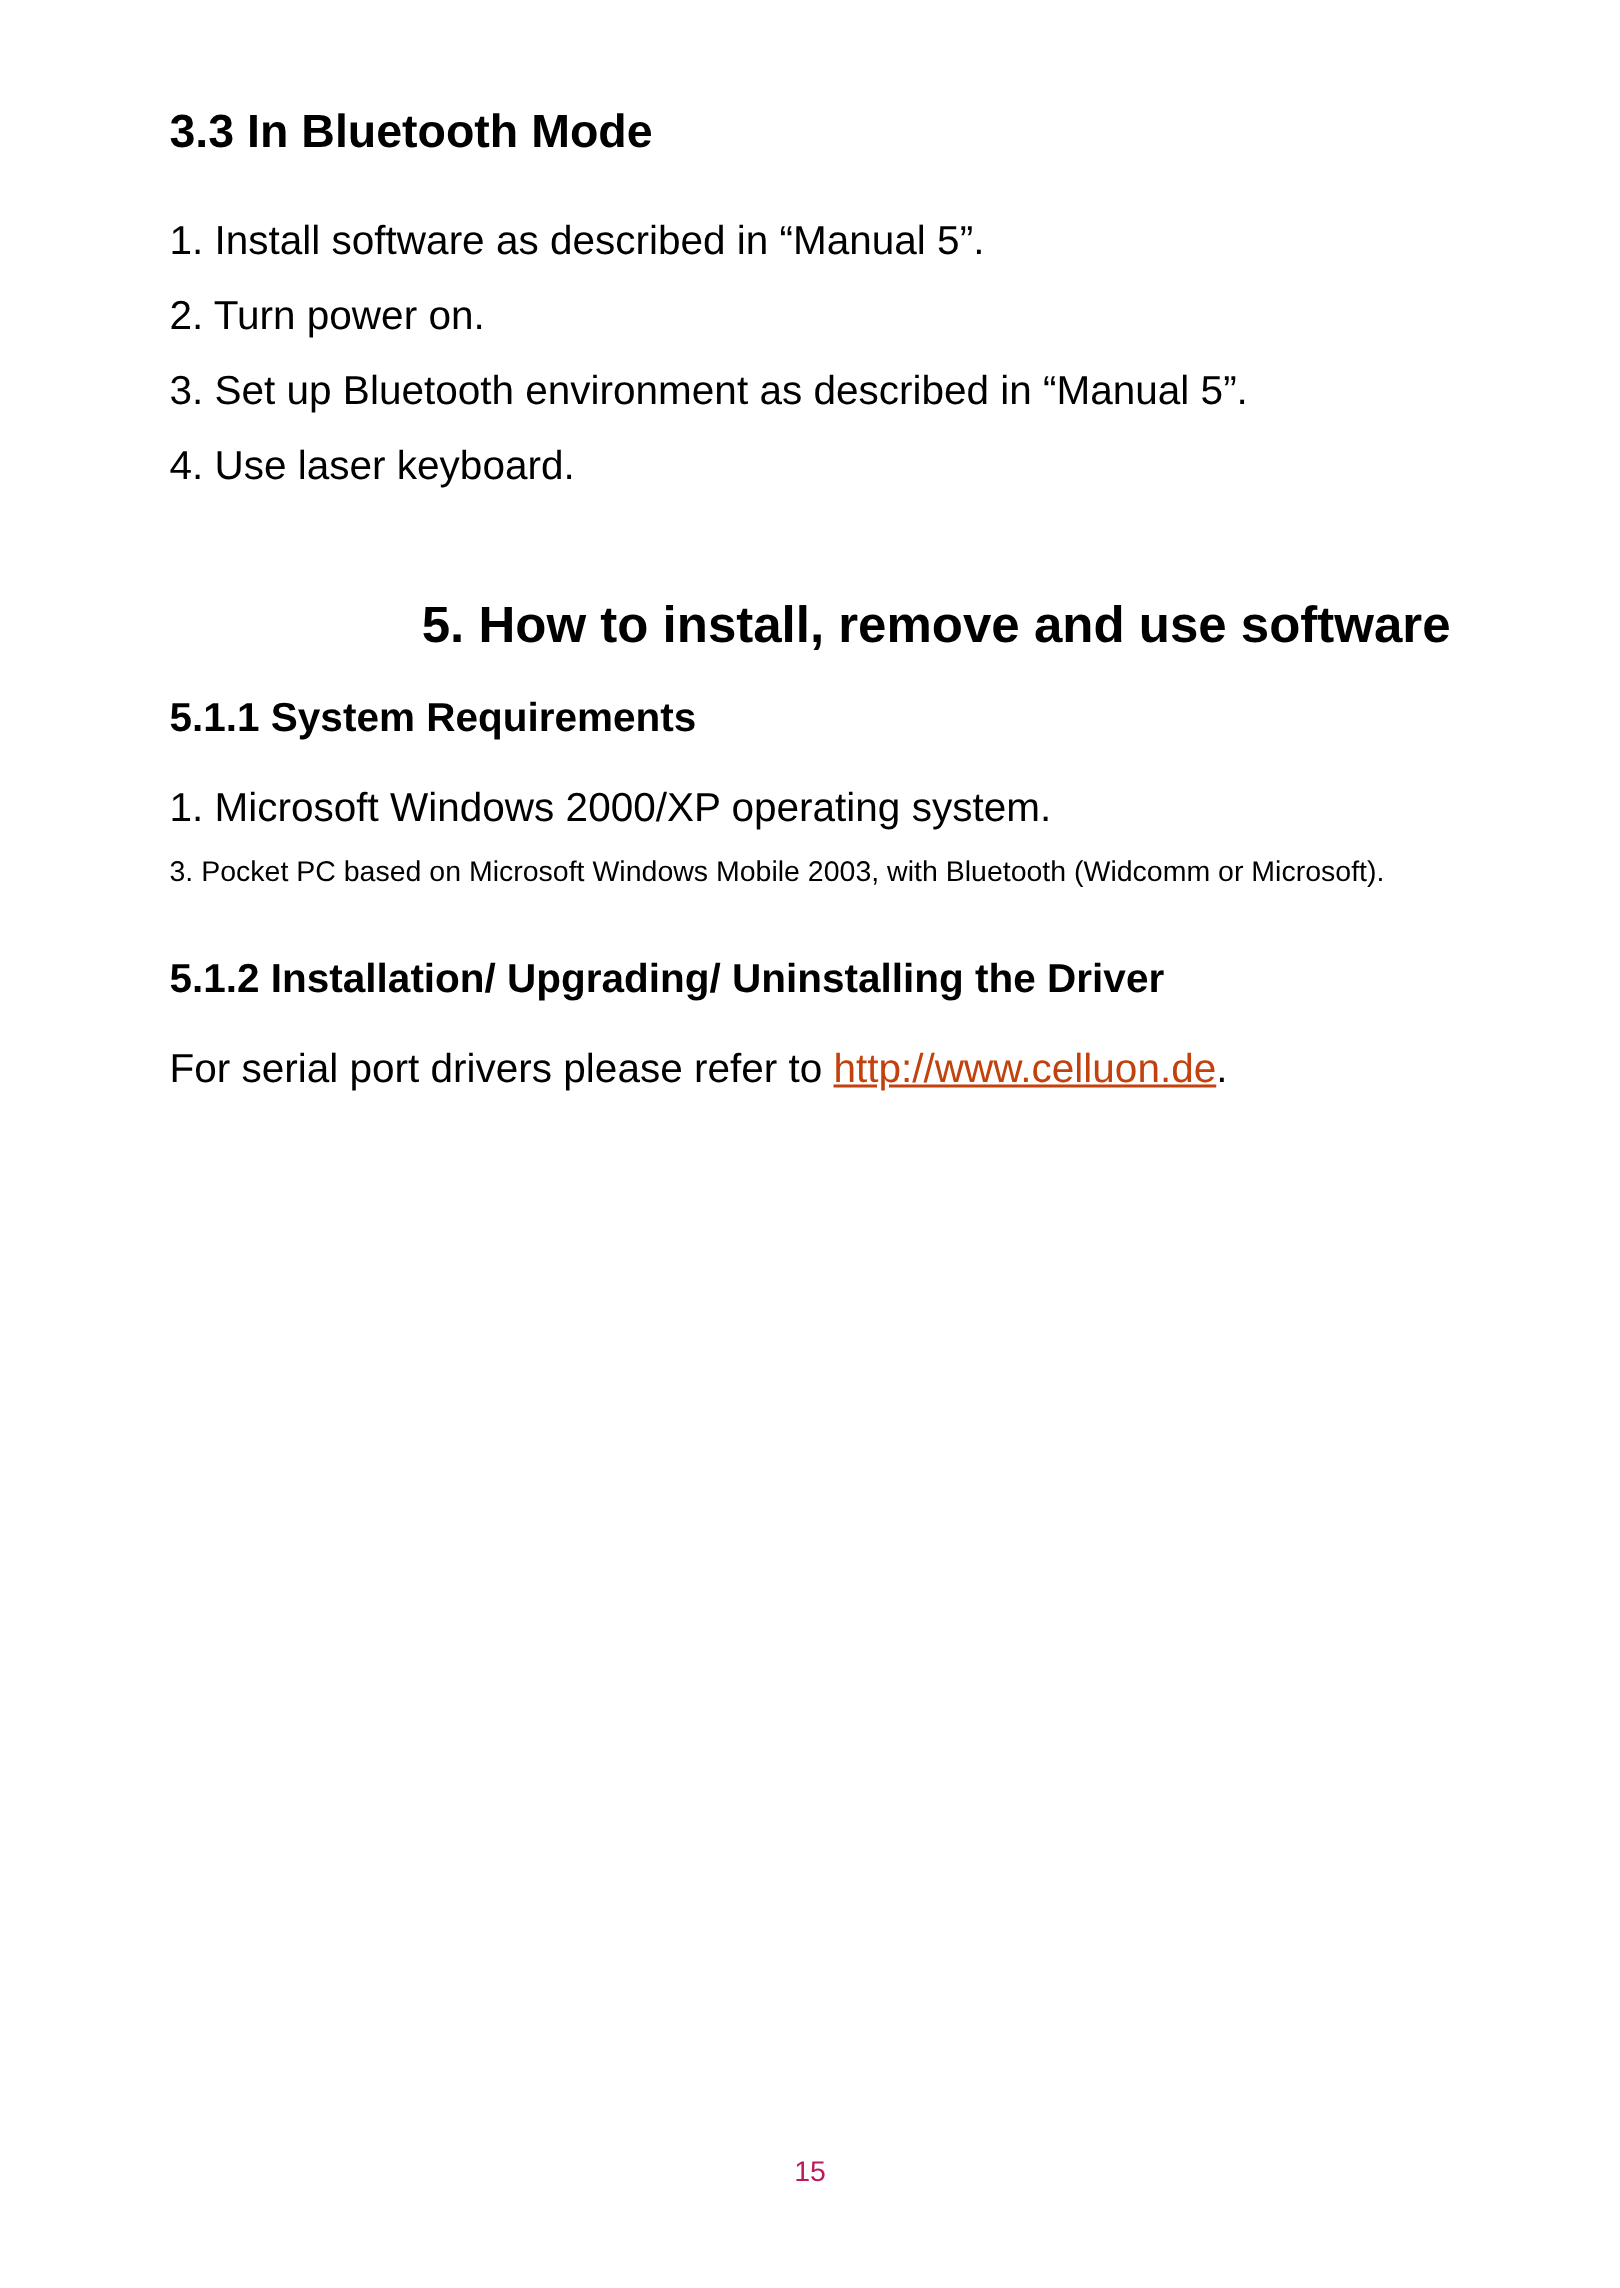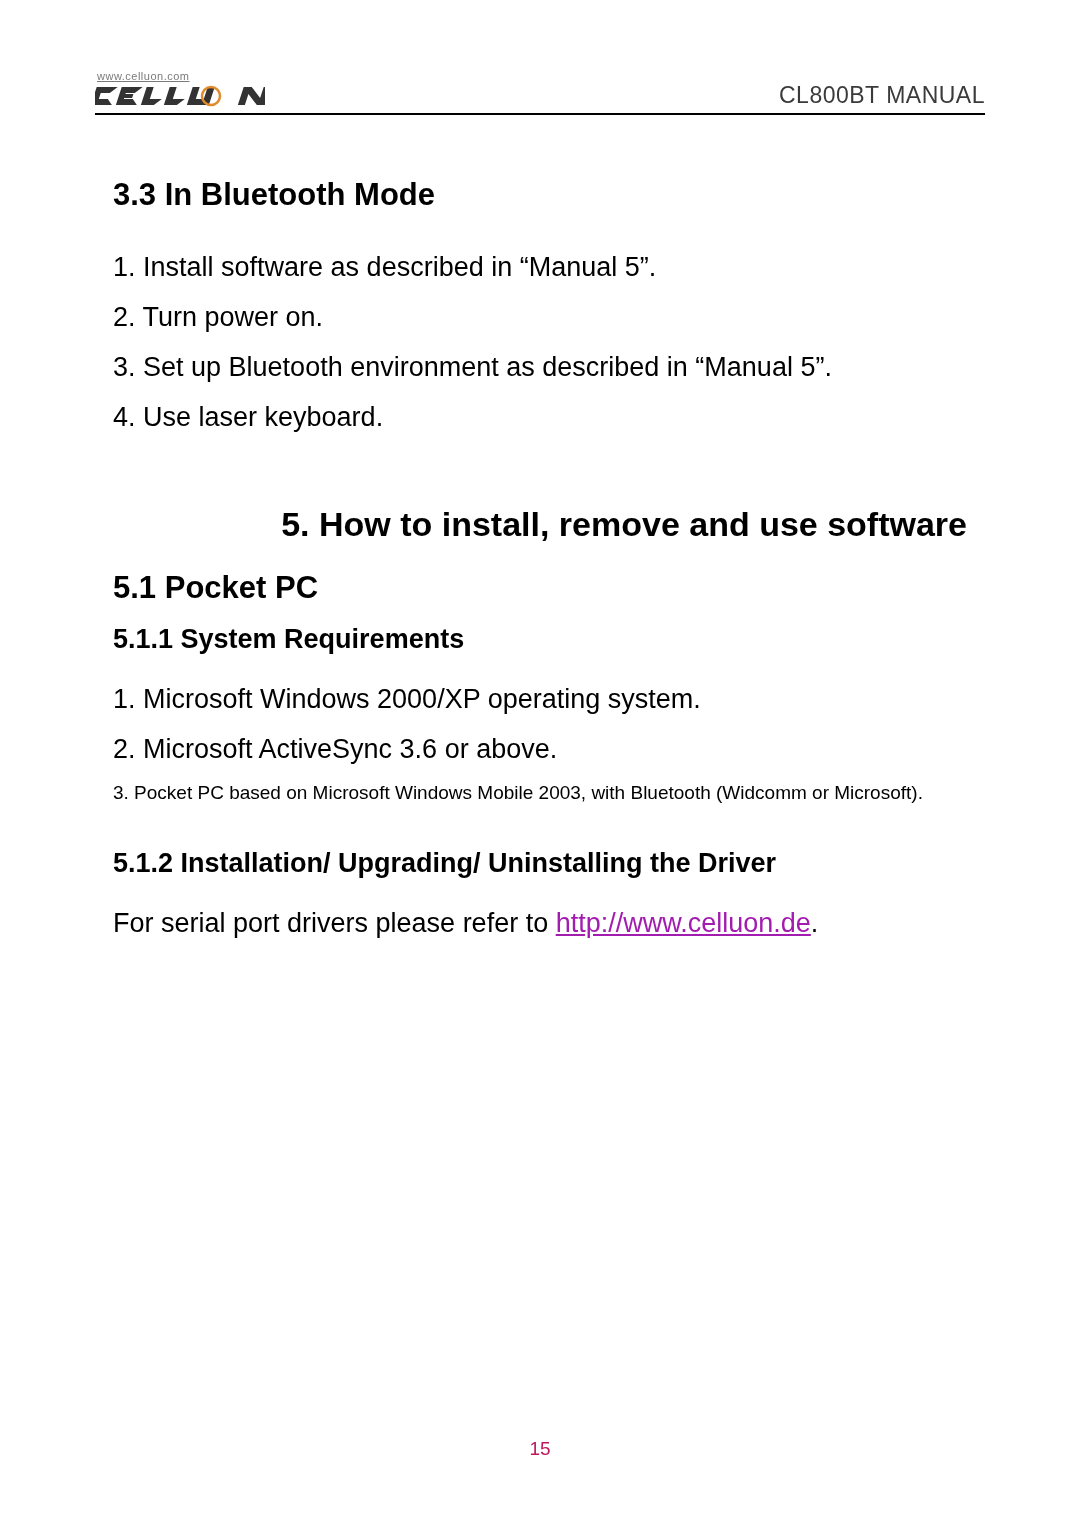--- a/index.html
+++ b/index.html
@@ -82,76 +82,53 @@
       line-height: 1.85;
       color: #000;
     }
     .para-just {
       font-size: 19px;
       line-height: 1.85;
       text-align: justify;
       text-justify: inter-word;
     }
     .link {
-      color: #a21caf;
+      color: #c2410c;
       text-decoration: underline;
       cursor: pointer;
     }
     .page-number {
       position: absolute;
       bottom: 65px;
       left: 0;
       right: 0;
       text-align: center;
       font-size: 19px;
       color: #be185d;
     }
   </style>
 </head>
 <body>
 
 <div class="page">
 
-  <div class="header">
-    <div class="logo">
-      <span class="logo-url">www.celluon.com</span>
-      <span class="logo-word">
-        <svg width="170" height="26" viewBox="0 0 170 26">
-          <g fill="#333">
-            <path d="M3 4 L24 4 L18 10 L9 10 L9 16 L18 16 L24 22 L3 22 Z" transform="skewX(-18)"></path>
-            <path d="M28 4 L49 4 L43 10 L34 10 L34 11 L42 11 L42 15 L34 15 L34 16 L43 16 L49 22 L28 22 Z" transform="skewX(-18)"></path>
-            <path d="M53 4 L60 4 L60 16 L72 16 L66 22 L53 22 Z" transform="skewX(-18)"></path>
-            <path d="M76 4 L83 4 L83 16 L95 16 L89 22 L76 22 Z" transform="skewX(-18)"></path>
-            <path d="M99 4 L106 4 L106 16 L114 16 L114 4 L121 4 L121 22 L99 22 Z" transform="skewX(-18)"></path>
-          </g>
-          <circle cx="116" cy="13" r="9" fill="none" stroke="#e08a2a" stroke-width="2.5"></circle>
-          <g fill="#333">
-            <path d="M150 4 L158 4 L170 15 L170 4 L177 4 L177 22 L169 22 L157 11 L157 22 L150 22 Z" transform="skewX(-18)"></path>
-          </g>
-        </svg>
-      </span>
-    </div>
-    <span class="manual-title">CL800BT MANUAL</span>
-  </div>
 
   <div class="content">
 
     <div class="h-sub">3.3 In Bluetooth Mode</div>
     <div class="para">1. Install software as described in “Manual 5”.</div>
     <div class="para">2. Turn power on.</div>
     <div class="para">3. Set up Bluetooth environment as described in “Manual 5”.</div>
     <div class="para">4. Use laser keyboard.</div>
 
     <div class="h-main">5. How to install, remove and use software</div>
 
-    <div class="h-sub2">5.1 Pocket PC</div>
 
     <div class="h-sub3">5.1.1 System Requirements</div>
     <div class="para">1. Microsoft Windows 2000/XP operating system.</div>
-    <div class="para">2. Microsoft ActiveSync 3.6 or above.</div>
     <div class="para-just">3. Pocket PC based on Microsoft Windows Mobile 2003, with Bluetooth (Widcomm or Microsoft).</div>
 
     <div class="h-sub3b">5.1.2   Installation/ Upgrading/ Uninstalling the Driver</div>
     <div class="para">
       <span>For serial port drivers please refer to </span><a class="link">http://www.celluon.de</a><span>.</span>
     </div>
 
   </div>
 </div>
 

